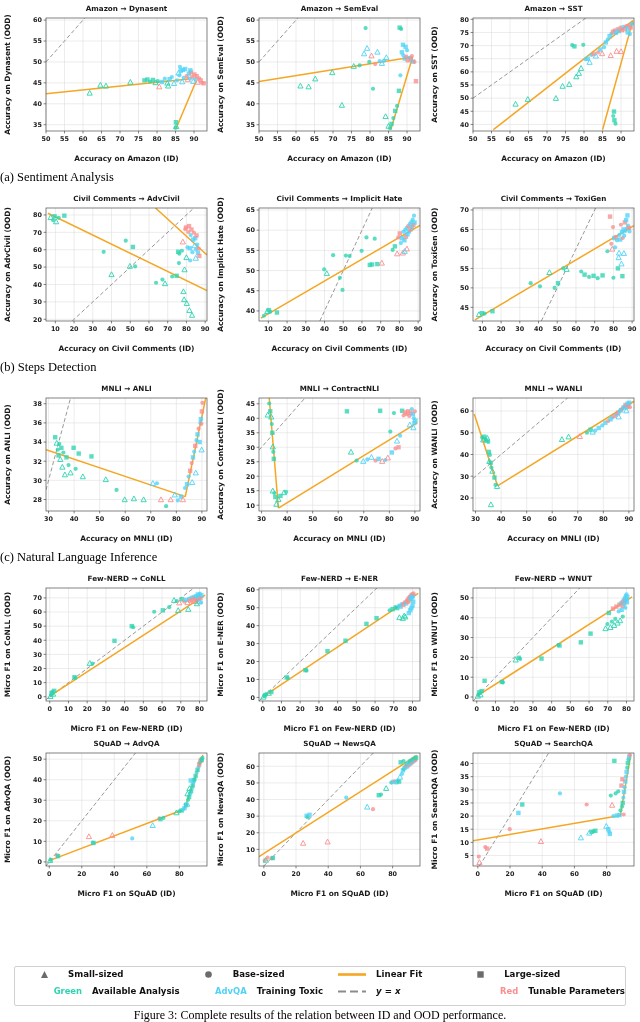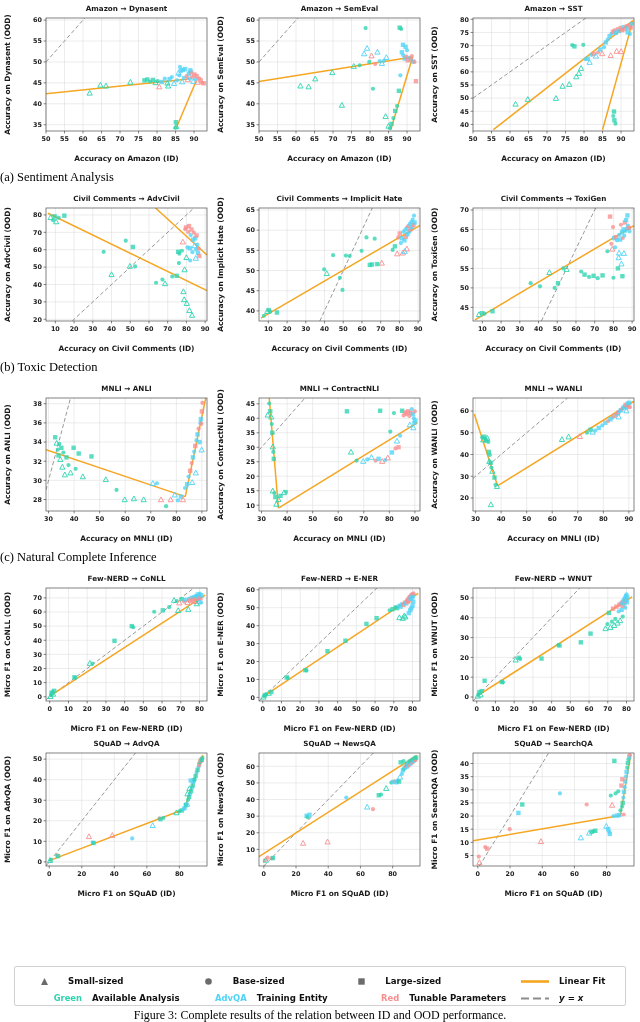--- a/index.html
+++ b/index.html
@@ -13,21 +13,21 @@
   .ttl{font-family:"DejaVu Sans",sans-serif;font-size:7.2px;font-weight:600;fill:#1a1a1a;text-anchor:middle;}
   .axl{font-family:"DejaVu Sans",sans-serif;font-size:7.4px;font-weight:600;fill:#1a1a1a;text-anchor:middle;}
   .tk{font-family:"DejaVu Sans",sans-serif;font-size:6.4px;font-weight:600;fill:#222;}
   .grid{stroke:#d9d9d9;stroke-width:.5;}
   .spine{stroke:#4d4d4d;stroke-width:.7;fill:none;}
   .fit{stroke:#f5a623;stroke-width:1.5;fill:none;stroke-linejoin:round;}
   .diag{stroke:#8c8c8c;stroke-width:.9;fill:none;stroke-dasharray:4 2.4;}
   .legendbox{position:absolute;left:14px;top:966px;width:612px;height:40px;
              border:1px solid #d0d0d0;border-radius:2px;background:#fff;box-sizing:border-box;}
   .lgrid{display:grid;grid-template-columns:1fr 1fr 1fr 0.78fr;height:100%;}
-  .lcol{display:flex;flex-direction:column;justify-content:flex-end;padding-left:10px;gap:3px;}
+  .lcol{display:flex;flex-direction:column;justify-content:flex-start;padding-left:10px;gap:3px;}
   .lrow{display:flex;align-items:center;height:14px;font-size:8.6px;font-weight:600;
         font-family:"DejaVu Sans",sans-serif;color:#111;}
   .lmark{width:38px;display:flex;align-items:center;justify-content:center;flex:0 0 38px;}
   .lcolorw{width:38px;flex:0 0 38px;text-align:right;padding-right:5px;box-sizing:border-box;
            font-size:8.4px;font-weight:600;margin-left:24px;}
   .ltxt{padding-left:5px;white-space:nowrap;}
   .caption{position:absolute;left:0;top:1008px;width:640px;text-align:center;
            font-family:"Liberation Serif",serif;font-size:12px;color:#000;white-space:nowrap;}
 </style>
 </head>
@@ -703,21 +703,21 @@
           <text x="42" y="61.21379310344827" class="tk" text-anchor="end">60</text>
           <line x1="43.6" y1="39.43103448275862" x2="46" y2="39.43103448275862" class="spine"></line>
           <text x="42" y="41.731034482758616" class="tk" text-anchor="end">65</text>
           <line x1="43.6" y1="19.948275862068968" x2="46" y2="19.948275862068968" class="spine"></line>
           <text x="42" y="22.24827586206897" class="tk" text-anchor="end">70</text>
           <text x="126.5" y="161" class="axl">Accuracy on Civil Comments (ID)</text>
           <text x="9.5" y="74.5" class="axl" transform="rotate(-90 9.5 74.5)">Accuracy on ToxiGen (OOD)</text>
         </svg>
       </div>
   </div>
-  <div class="subcap">(b) Toxic Detection</div>
+  <div class="subcap">(b) Steps Detection</div>
 
   <div class="row">
     <div class="cell">
         <svg width="213" height="165">
           <text x="126.5" y="11" class="ttl">MNLI → ANLI</text>
           <line x1="48.55555555555556" y1="18" x2="48.55555555555556" y2="131" class="grid"></line>
           <line x1="74.11111111111111" y1="18" x2="74.11111111111111" y2="131" class="grid"></line>
           <line x1="99.66666666666666" y1="18" x2="99.66666666666666" y2="131" class="grid"></line>
           <line x1="125.22222222222221" y1="18" x2="125.22222222222221" y2="131" class="grid"></line>
           <line x1="150.77777777777777" y1="18" x2="150.77777777777777" y2="131" class="grid"></line>
@@ -1030,21 +1030,21 @@
           <text x="42" y="76.8" class="tk" text-anchor="end">40</text>
           <line x1="43.6" y1="52.769230769230774" x2="46" y2="52.769230769230774" class="spine"></line>
           <text x="42" y="55.06923076923077" class="tk" text-anchor="end">50</text>
           <line x1="43.6" y1="31.038461538461547" x2="46" y2="31.038461538461547" class="spine"></line>
           <text x="42" y="33.338461538461544" class="tk" text-anchor="end">60</text>
           <text x="126.5" y="161" class="axl">Accuracy on MNLI (ID)</text>
           <text x="9.5" y="74.5" class="axl" transform="rotate(-90 9.5 74.5)">Accuracy on WANLI (OOD)</text>
         </svg>
       </div>
   </div>
-  <div class="subcap">(c) Natural Complete Inference</div>
+  <div class="subcap">(c) Natural Language Inference</div>
 
   <div class="row">
     <div class="cell">
         <svg width="213" height="165">
           <text x="126.5" y="11" class="ttl">Few-NERD → CoNLL</text>
           <line x1="49.74418604651163" y1="18" x2="49.74418604651163" y2="131" class="grid"></line>
           <line x1="68.46511627906978" y1="18" x2="68.46511627906978" y2="131" class="grid"></line>
           <line x1="87.18604651162791" y1="18" x2="87.18604651162791" y2="131" class="grid"></line>
           <line x1="105.90697674418604" y1="18" x2="105.90697674418604" y2="131" class="grid"></line>
           <line x1="124.62790697674419" y1="18" x2="124.62790697674419" y2="131" class="grid"></line>
@@ -1680,52 +1680,52 @@
         <div class="lrow">
           <span class="lmark">
             <svg width="9" height="9" viewBox="0 0 9 9">
                 <circle cx="4.5" cy="4.5" r="3.3" fill="#6b6b6b"></circle>
               </svg>
           </span>
           <span class="ltxt">Base-sized</span>
         </div>
         <div class="lrow">
           <span class="lcolorw" style="color:#4fd3f7">AdvQA</span>
-          <span class="ltxt">Training Entity</span>
-        </div>
-      </div>
-      <div class="lcol">
-        <div class="lrow">
-          <span class="lmark">
-            <svg width="9" height="9" viewBox="0 0 9 9">
-                <rect x="1.3" y="1.3" width="6.4" height="6.4" fill="#6b6b6b"></rect>
-              </svg>
-          </span>
-          <span class="ltxt">Large-sized</span>
-        </div>
-        <div class="lrow">
-          <span class="lcolorw" style="color:#f98e8e">Red</span>
-          <span class="ltxt">Tunable Parameters</span>
+          <span class="ltxt">Training Toxic</span>
         </div>
       </div>
       <div class="lcol">
         <div class="lrow">
           <span class="lmark">
             <svg width="30" height="9" viewBox="0 0 30 9">
                 <line x1="1" y1="4.5" x2="29" y2="4.5" stroke="#f5a623" stroke-width="2.6"></line>
               </svg>
           </span>
           <span class="ltxt">Linear Fit</span>
         </div>
         <div class="lrow">
           <span class="lmark">
             <svg width="30" height="9" viewBox="0 0 30 9">
                 <line x1="1" y1="4.5" x2="29" y2="4.5" stroke="#8c8c8c" stroke-width="2.2" stroke-dasharray="8 4"></line>
               </svg>
           </span>
           <span class="ltxt" style="font-style:italic">y = x</span>
         </div>
       </div>
+      <div class="lcol">
+        <div class="lrow">
+          <span class="lmark">
+            <svg width="9" height="9" viewBox="0 0 9 9">
+                <rect x="1.3" y="1.3" width="6.4" height="6.4" fill="#6b6b6b"></rect>
+              </svg>
+          </span>
+          <span class="ltxt">Large-sized</span>
+        </div>
+        <div class="lrow">
+          <span class="lcolorw" style="color:#f98e8e">Red</span>
+          <span class="ltxt">Tunable Parameters</span>
+        </div>
+      </div>
     </div>
   </div>
 
   <div class="caption">Figure 3: Complete results of the relation between ID and OOD performance.</div>
 </div>
 
 </body></html>

